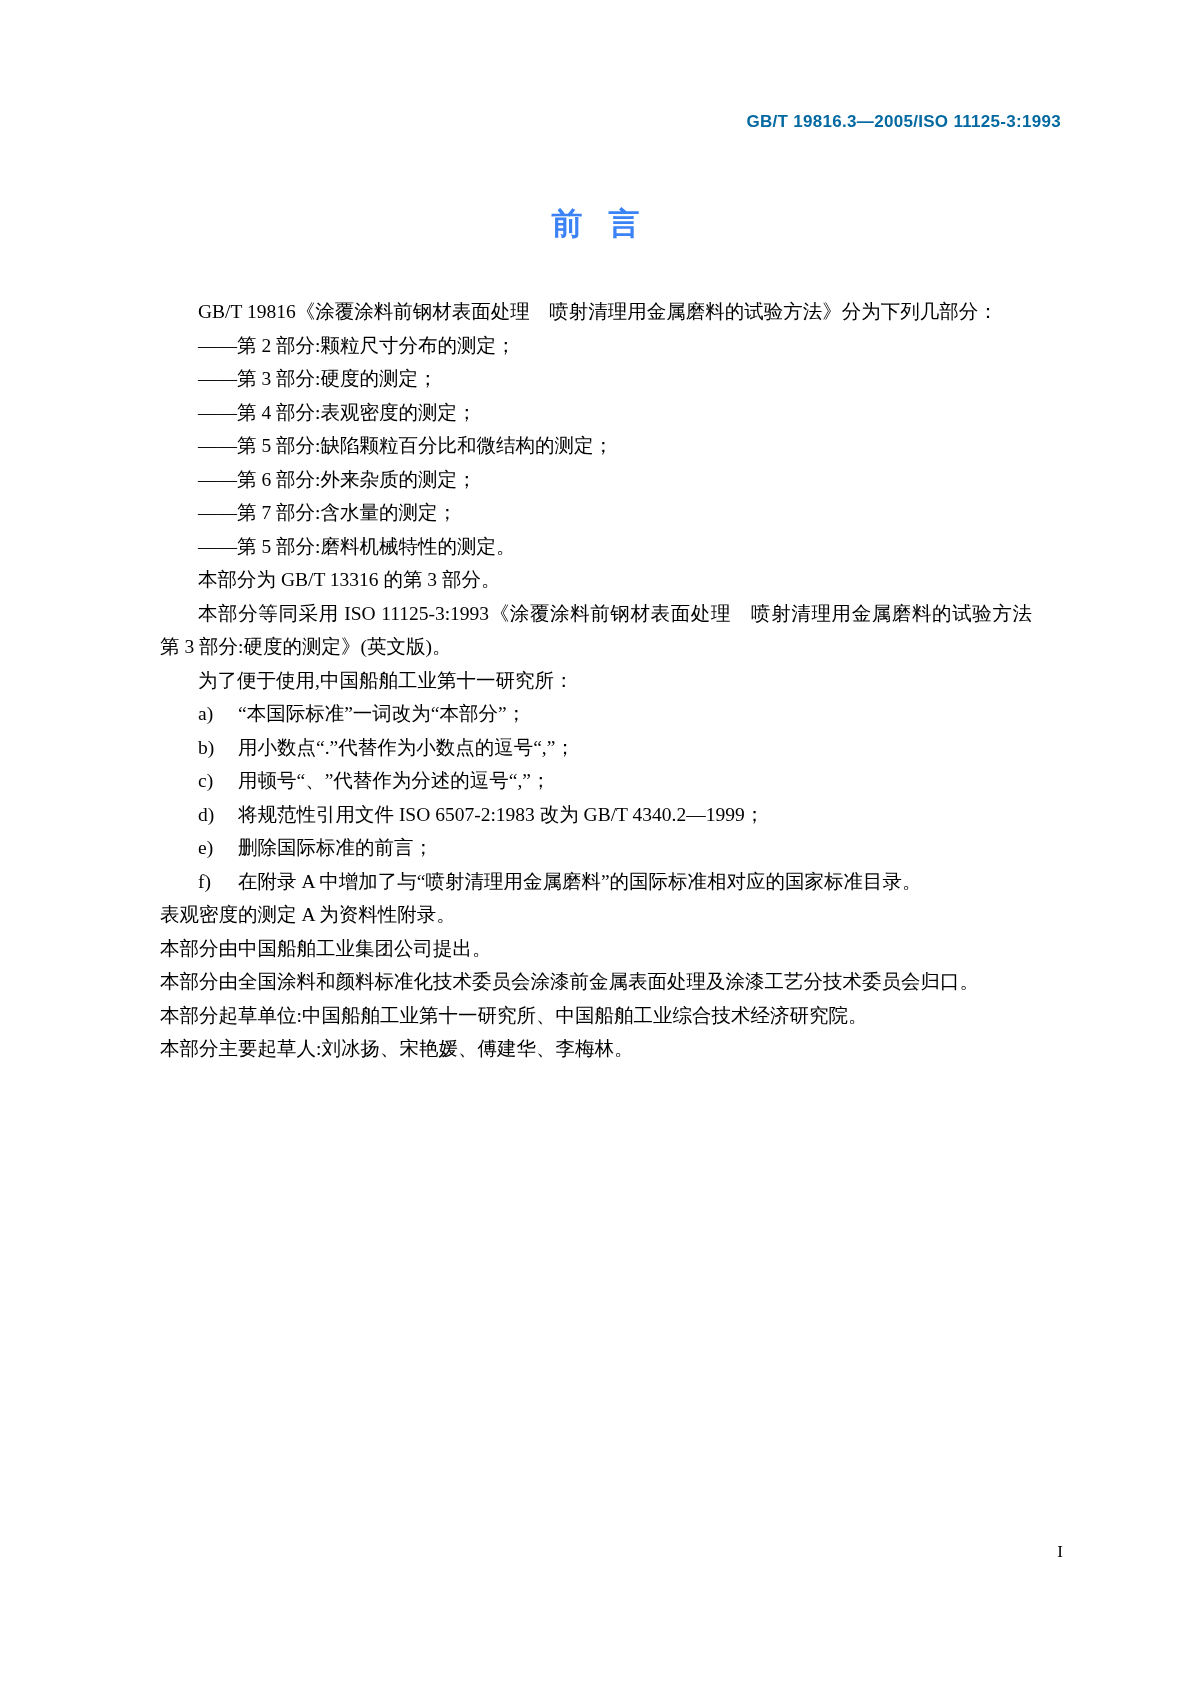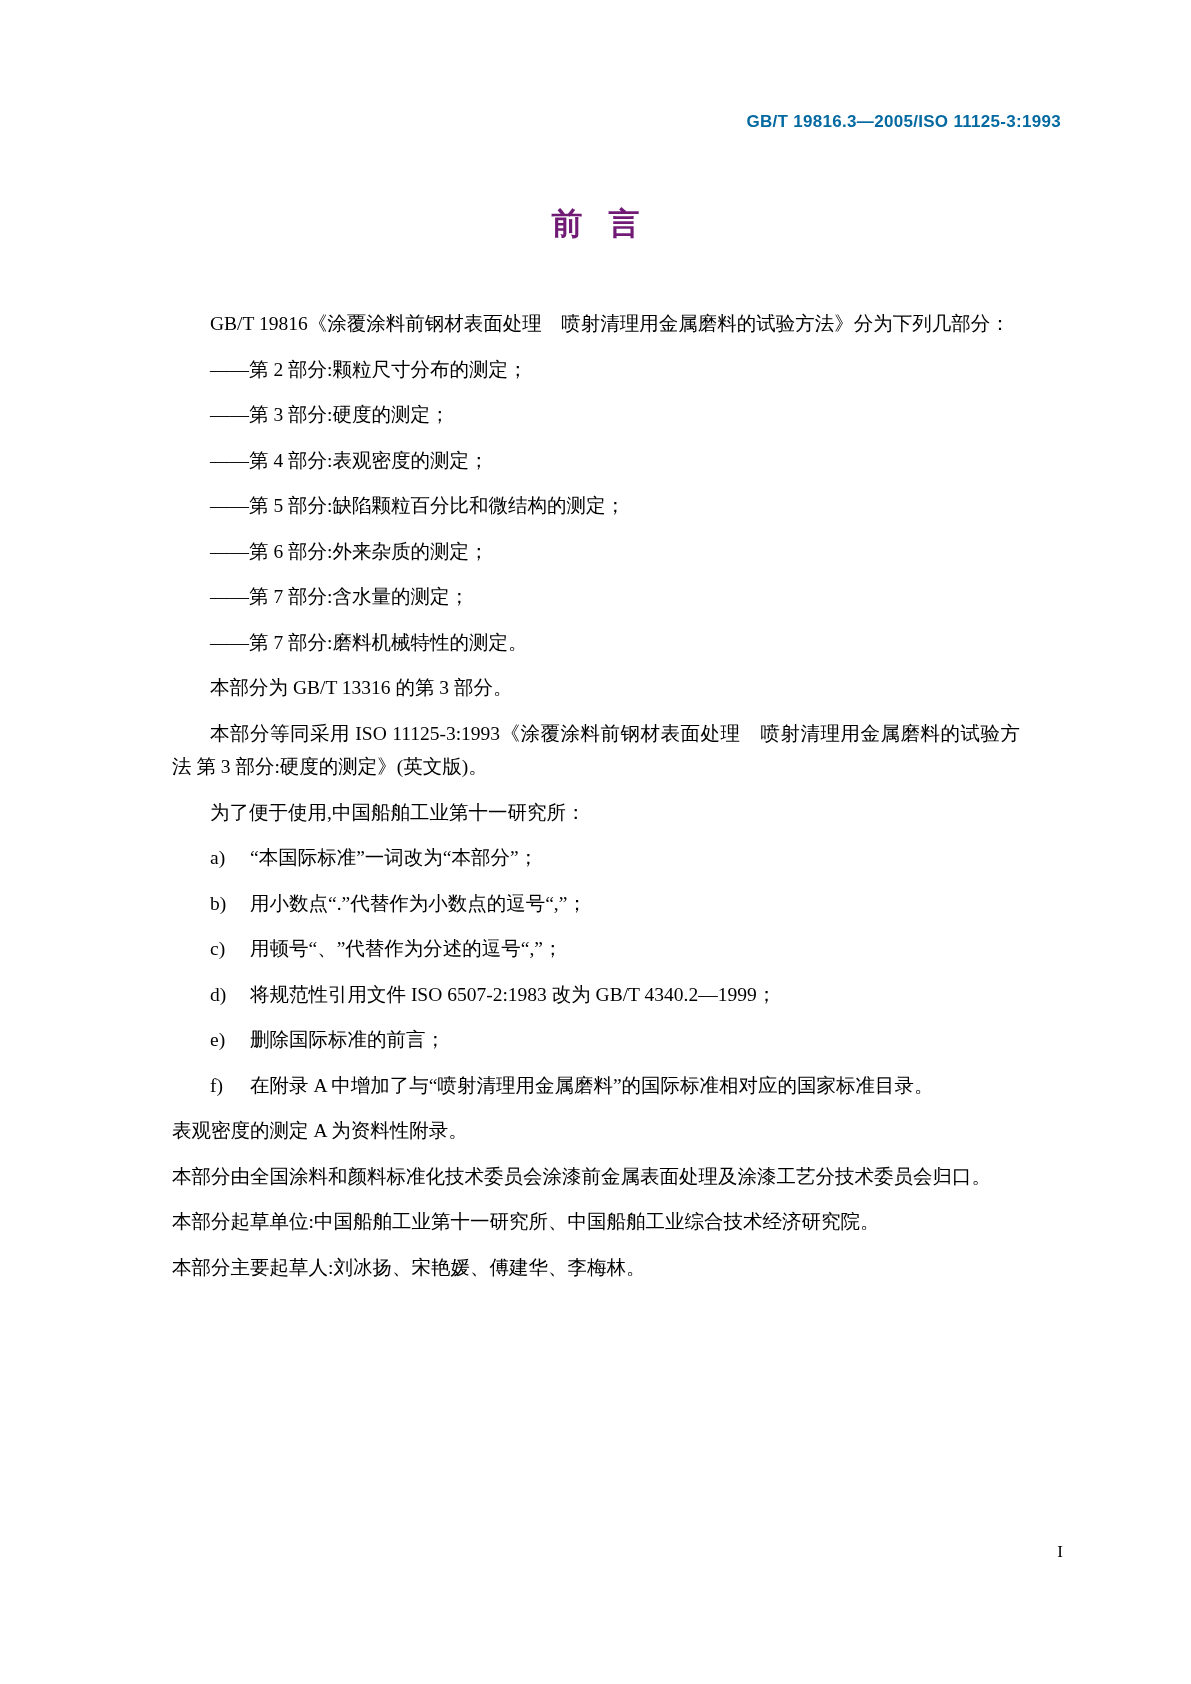--- a/index.html
+++ b/index.html
@@ -32,33 +32,33 @@
     position: absolute;
     top: 203px;
     left: 0;
     right: 0;
     text-align: center;
     font-size: 31px;
     font-family: "Liberation Serif", serif;
     font-weight: bold;
     letter-spacing: 26px;
     text-indent: 26px;
-    color: #701a75;
+    color: #3b82f6;
   }
   .body-block {
     position: absolute;
     top: 295px;
     left: 160px;
     width: 872px;
     font-size: 19.5px;
     line-height: 33.5px;
     text-align: justify;
   }
   .p {
-    margin: 12px;
+    margin: 0;
     padding: 0;
   }
   .indent1 {
     text-indent: 38px;
   }
   .dash-item {
     text-indent: 38px;
   }
   .alpha-item {
     position: relative;
@@ -91,21 +91,21 @@
   <div class="body-block">
 
     <p class="p indent1">GB/T 19816《涂覆涂料前钢材表面处理　喷射清理用金属磨料的试验方法》分为下列几部分：</p>
 
     <p class="p dash-item">——第 2 部分:颗粒尺寸分布的测定；</p>
     <p class="p dash-item">——第 3 部分:硬度的测定；</p>
     <p class="p dash-item">——第 4 部分:表观密度的测定；</p>
     <p class="p dash-item">——第 5 部分:缺陷颗粒百分比和微结构的测定；</p>
     <p class="p dash-item">——第 6 部分:外来杂质的测定；</p>
     <p class="p dash-item">——第 7 部分:含水量的测定；</p>
-    <p class="p dash-item">——第 7 部分:磨料机械特性的测定。</p>
+    <p class="p dash-item">——第 5 部分:磨料机械特性的测定。</p>
 
     <p class="p indent1">本部分为 GB/T 13316 的第 3 部分。</p>
     <p class="p indent1">本部分等同采用 ISO 11125-3:1993《涂覆涂料前钢材表面处理　喷射清理用金属磨料的试验方法 第 3 部分:硬度的测定》(英文版)。</p>
     <p class="p indent1">为了便于使用,中国船舶工业第十一研究所：</p>
 
     <p class="p alpha-item">
       <span class="marker">a)</span><span>“本国际标准”一词改为“本部分”；</span>
     </p>
     <p class="p alpha-item">
       <span class="marker">b)</span><span>用小数点“.”代替作为小数点的逗号“,”；</span>
@@ -117,20 +117,21 @@
       <span class="marker">d)</span><span>将规范性引用文件 ISO 6507-2:1983 改为 GB/T 4340.2—1999；</span>
     </p>
     <p class="p alpha-item">
       <span class="marker">e)</span><span>删除国际标准的前言；</span>
     </p>
     <p class="p alpha-item">
       <span class="marker">f)</span><span>在附录 A 中增加了与“喷射清理用金属磨料”的国际标准相对应的国家标准目录。</span>
     </p>
 
     <p class="p">表观密度的测定 A 为资料性附录。</p>
+    <p class="p">本部分由中国船舶工业集团公司提出。</p>
     <p class="p">本部分由全国涂料和颜料标准化技术委员会涂漆前金属表面处理及涂漆工艺分技术委员会归口。</p>
     <p class="p">本部分起草单位:中国船舶工业第十一研究所、中国船舶工业综合技术经济研究院。</p>
     <p class="p">本部分主要起草人:刘冰扬、宋艳媛、傅建华、李梅林。</p>
 
   </div>
 
   <div class="page-num">I</div>
 
 </div>
 

